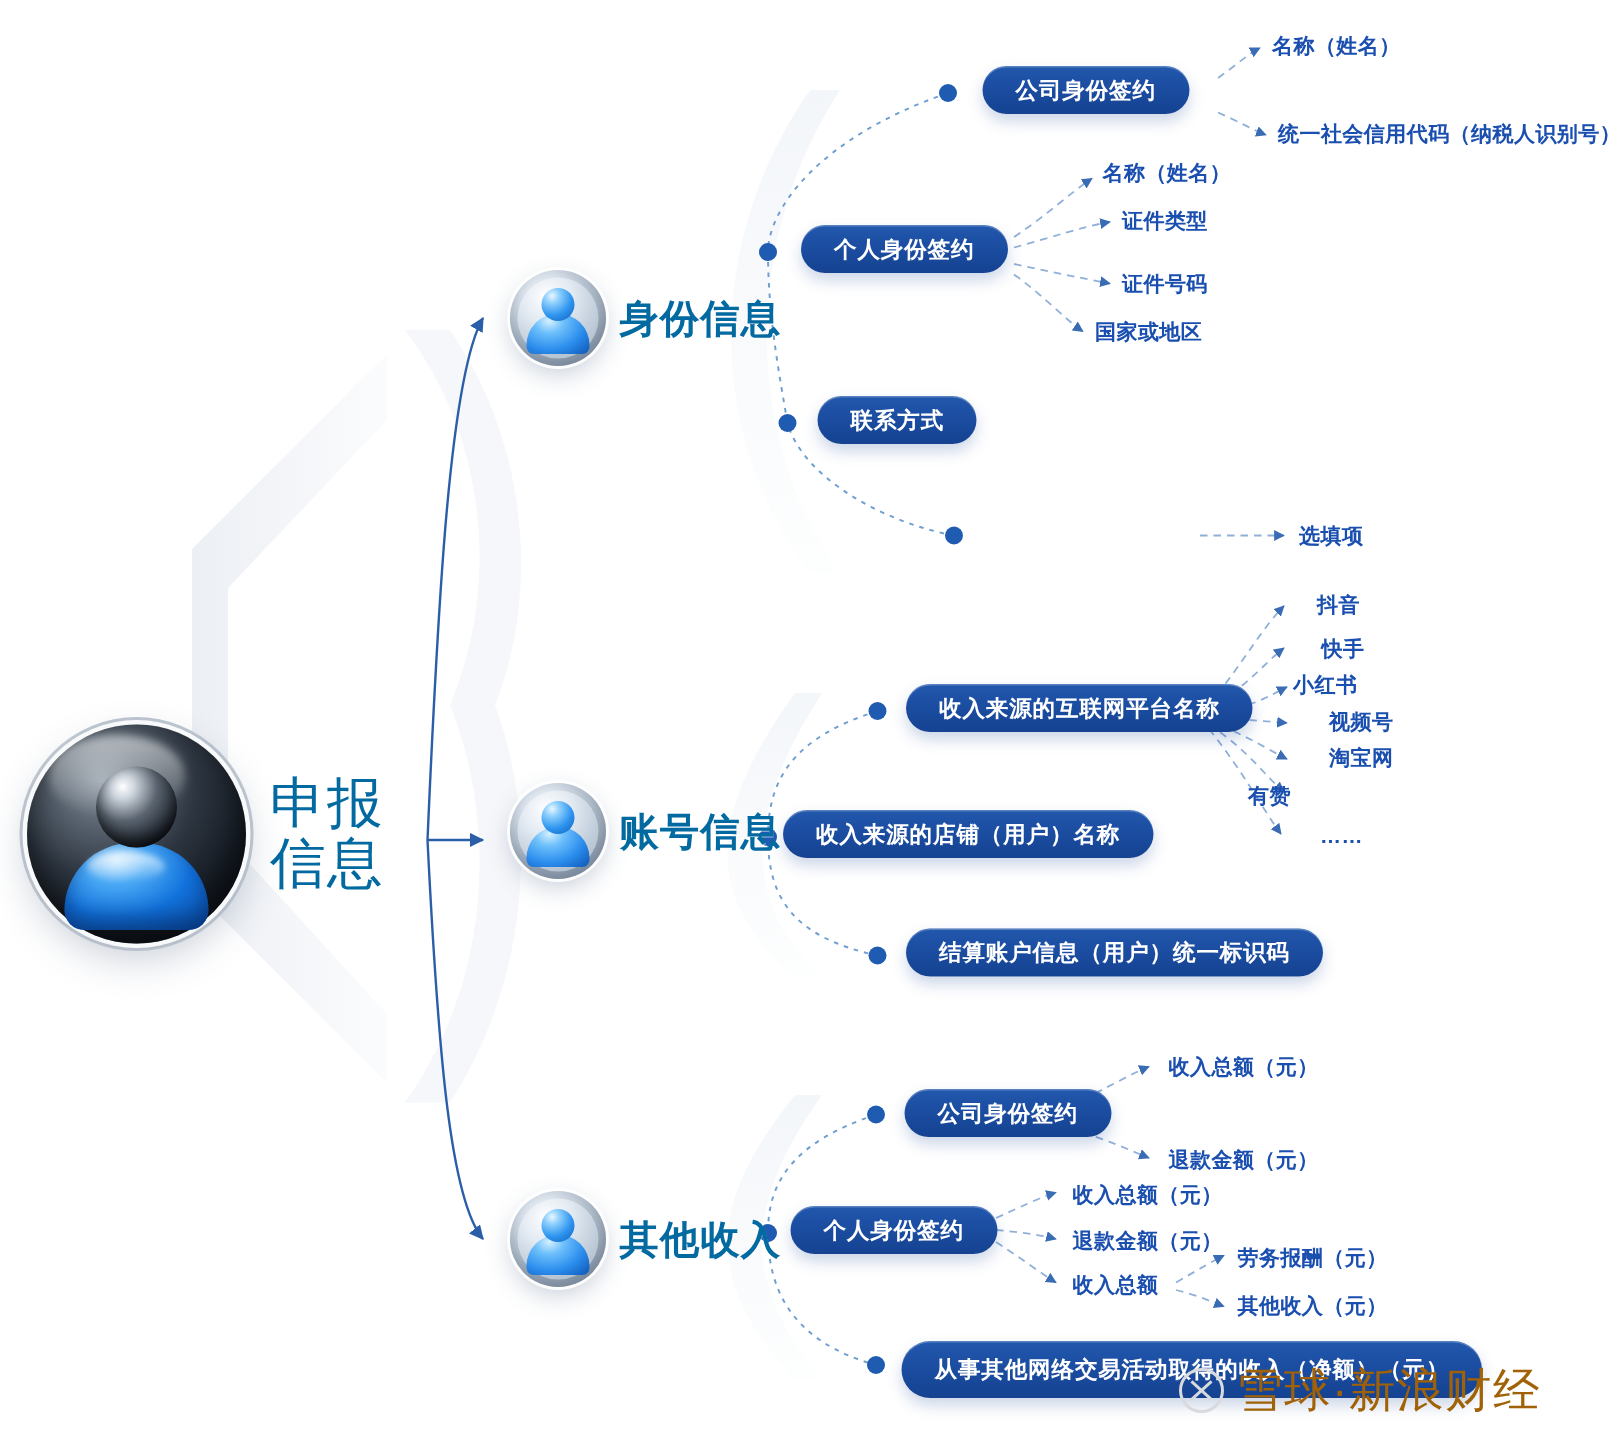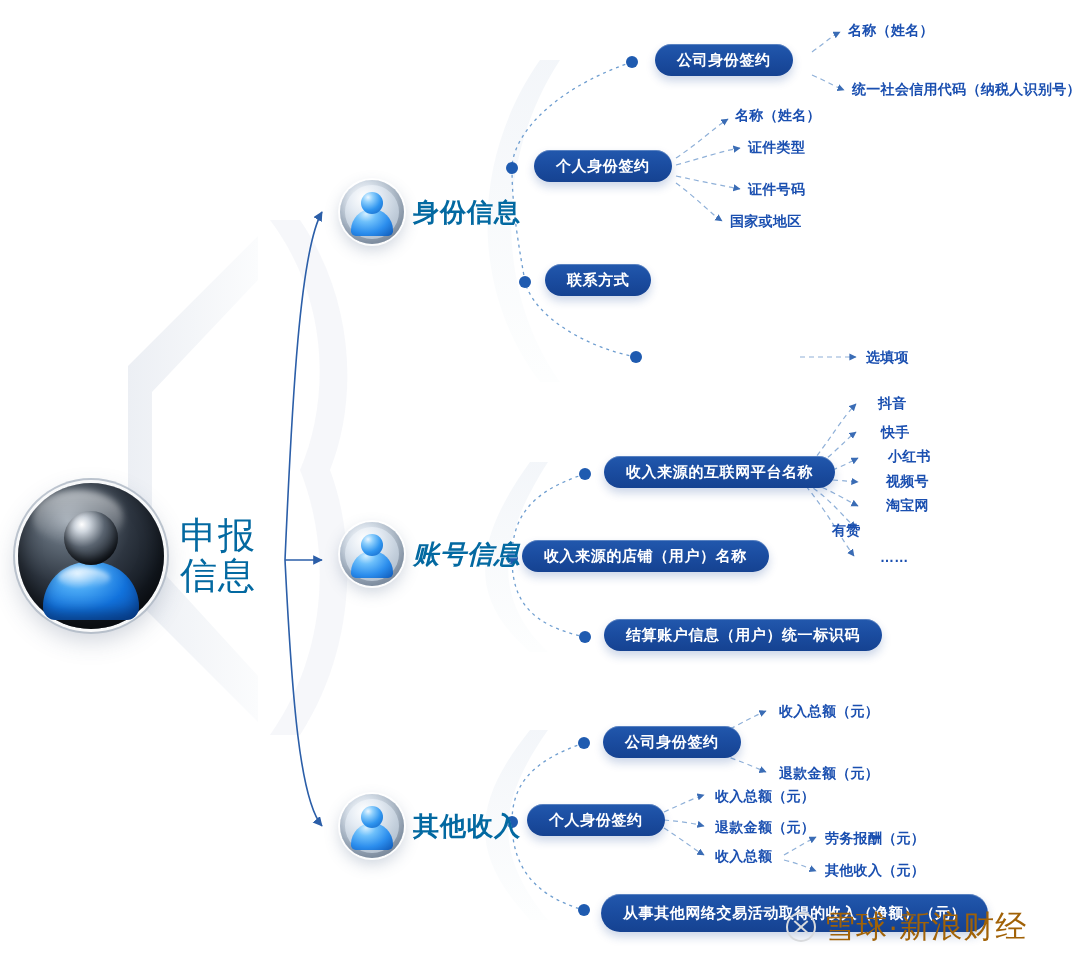--- a/index.html
+++ b/index.html
@@ -284,35 +284,35 @@
   <div class="leaf" style="left:848px; top:22px;">名称（姓名）</div>
   <div class="leaf" style="left:852px; top:81px;">统一社会信用代码（纳税人识别号）</div>
 
   <div class="leaf" style="left:735px; top:107px;">名称（姓名）</div>
   <div class="leaf" style="left:748px; top:139px;">证件类型</div>
   <div class="leaf" style="left:748px; top:181px;">证件号码</div>
   <div class="leaf" style="left:730px; top:213px;">国家或地区</div>
 
   <div class="leaf" style="left:866px; top:349px;">选填项</div>
 
-  <div class="branch" style="left:340px; top:522px;font-style:italic;">
+  <div class="branch" style="left:340px; top:522px;">
     <div class="orb-branch">
       <div class="b-head"></div>
       <div class="b-body"></div>
     </div>
     <div class="branch-title">账号信息</div>
   </div>
 
   <div class="pill" style="left:604px; top:456px;">收入来源的互联网平台名称</div>
   <div class="pill" style="left:522px; top:540px;">收入来源的店铺（用户）名称</div>
   <div class="pill" style="left:604px; top:619px;">结算账户信息（用户）统一标识码</div>
 
   <div class="leaf" style="left:878px; top:395px;">抖音</div>
   <div class="leaf" style="left:881px; top:424px;">快手</div>
-  <div class="leaf" style="left:888px; top:448px;text-align:center;">小红书</div>
+  <div class="leaf" style="left:862px; top:448px;text-align:center;">小红书</div>
   <div class="leaf" style="left:886px; top:473px;">视频号</div>
   <div class="leaf" style="left:886px; top:497px;">淘宝网</div>
   <div class="leaf" style="left:832px; top:522px;">有赞</div>
   <div class="leaf" style="left:880px; top:549px;">……</div>
 
   <div class="branch" style="left:340px; top:794px;">
     <div class="orb-branch">
       <div class="b-head"></div>
       <div class="b-body"></div>
     </div>

